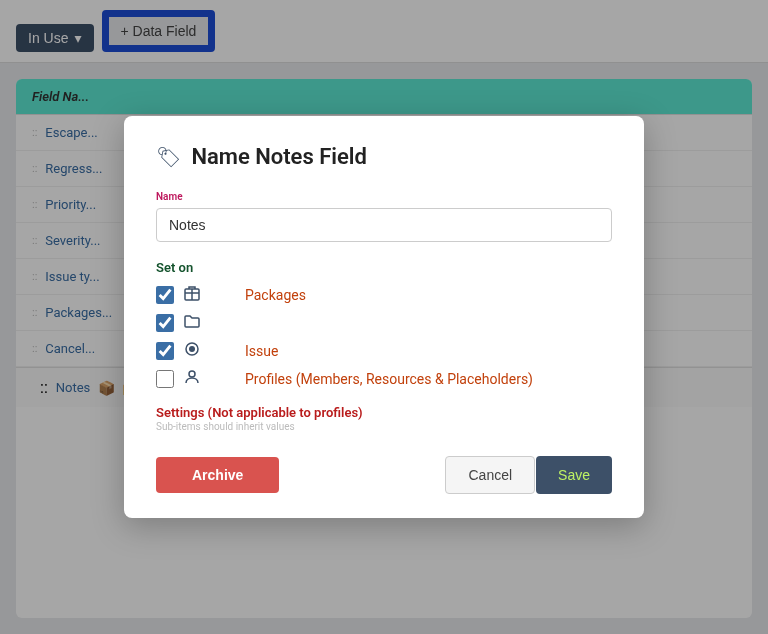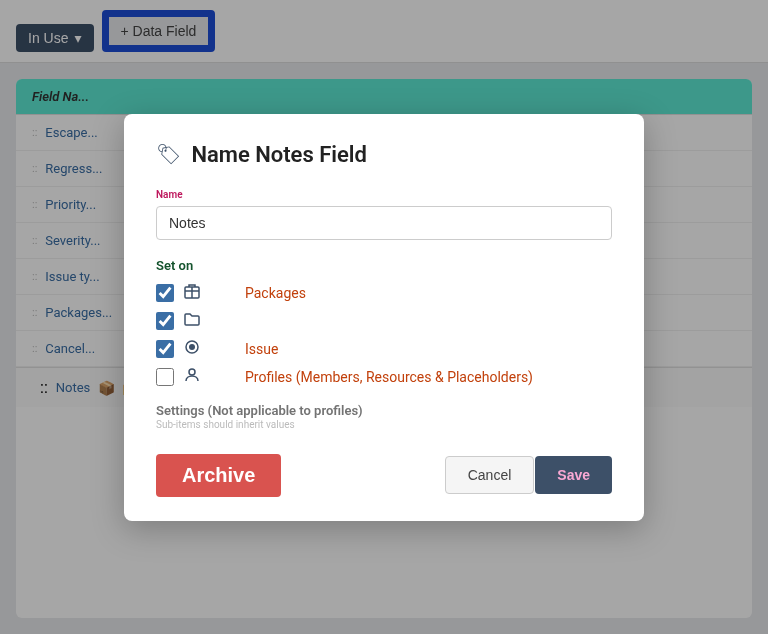--- a/index.html
+++ b/index.html
@@ -195,42 +195,42 @@
     }
 
     .settings-section {
       margin-top: 16px;
       margin-bottom: 24px;
     }
 
     .settings-label {
       font-size: 13px;
       font-weight: 600;
-      color: #737373;
+      color: #b91c1c;
       margin-bottom: 1px;
     }
 
     .settings-sublabel {
       font-size: 10px;
       color: #bbb;
     }
 
     .modal-footer {
       display: flex;
       align-items: center;
       justify-content: space-between;
     }
 
     .btn-archive {
       background: #d9534f;
       color: #fff;
       border: none;
       border-radius: 4px;
-      padding: 10px 26px;
-      font-size: 20px;
+      padding: 10px 36px;
+      font-size: 14px;
       font-weight: 600;
       cursor: pointer;
     }
 
     .modal-footer-right {
       display: flex;
       gap: 1px;
     }
 
     .btn-cancel {
@@ -238,26 +238,26 @@
       color: #444;
       border: 1px solid #ccc;
       border-radius: 4px;
       padding: 10px 22px;
       font-size: 14px;
       cursor: pointer;
     }
 
     .btn-save {
       background: #3d5068;
-      color: #f9a8d4;
+      color: #bef264;
       border: none;
       border-radius: 4px;
       padding: 10px 22px;
       font-size: 14px;
-      font-weight: 700;
+      font-weight: 400;
       cursor: pointer;
     }
   </style>
 </head>
 <body>
 
 <div class="bg-page">
   <div class="bg-toolbar">
     <button class="bg-btn-inuse">
       <span>In Use</span>

